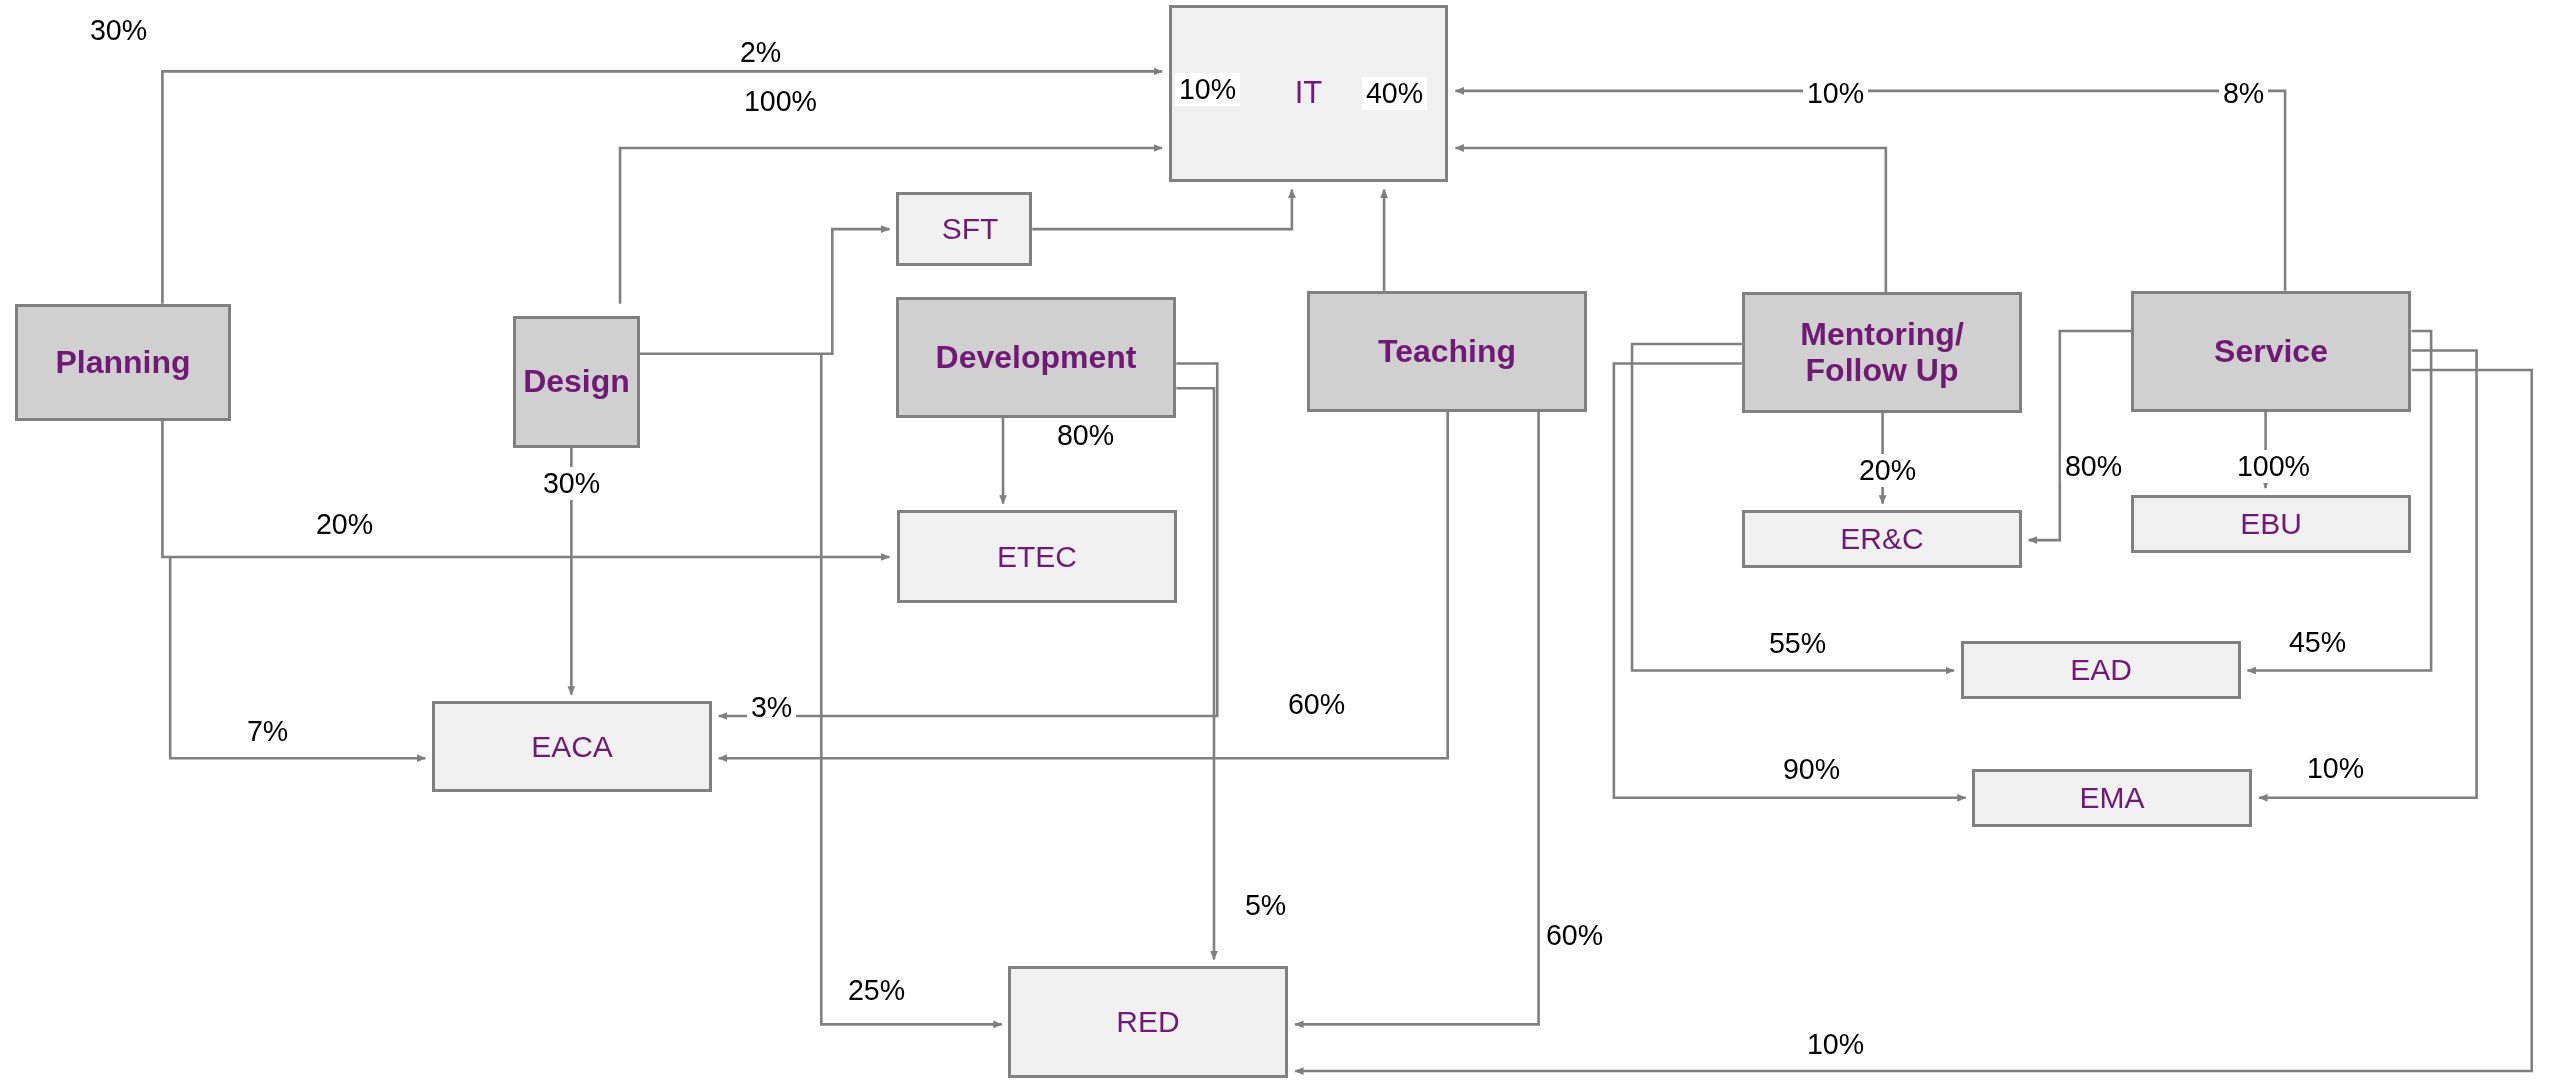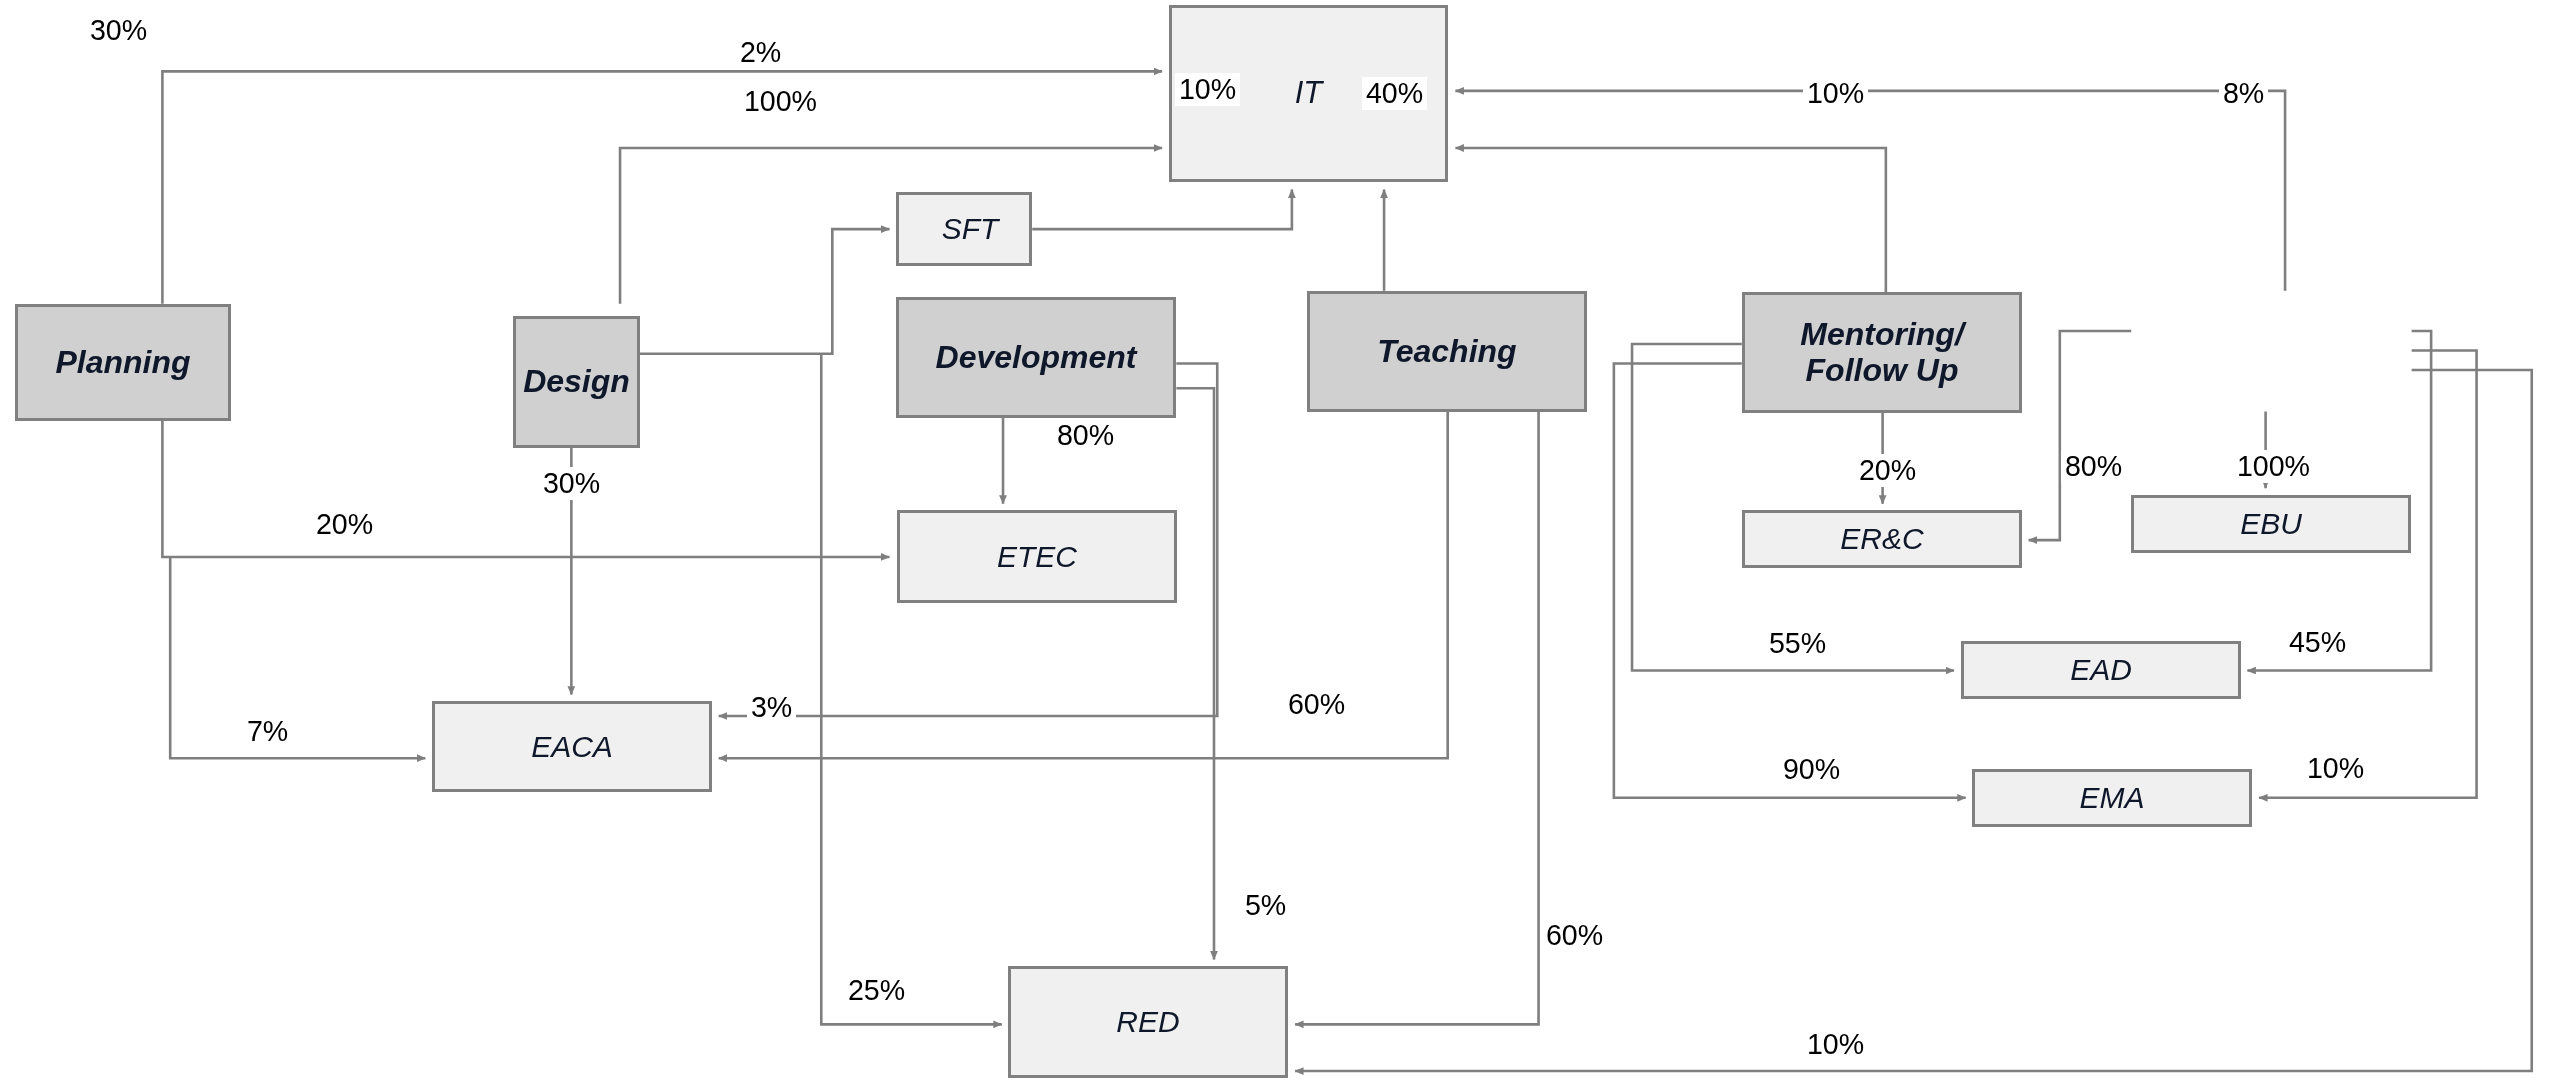--- a/index.html
+++ b/index.html
@@ -10,25 +10,24 @@
     font-family:"Liberation Sans", sans-serif;
     overflow:hidden;
   }
   svg#wires{position:absolute;left:0;top:0;width:2576px;height:1086px;}
   .node{
     position:absolute;
     box-sizing:border-box;
     display:flex;align-items:center;justify-content:center;
     text-align:center;
     border:3.2px solid #808080;
-    color:#0f172a;
+    color:#701a75;
     line-height:1.12;
     white-space:pre-line;
     z-index:3;
-    font-style:italic;
   }
   .node.dark{background:#d0d0d0;font-weight:bold;}
   .node.light{background:#f0f0f0;font-weight:normal;}
   .label{
     position:absolute;
     color:#000;
     font-size:28.6px;
     white-space:nowrap;
     background:#ffffff;
     padding:0 3.9px;
@@ -99,20 +98,21 @@
   </svg>
 
   <div class="node dark" style="left:15px;top:304px;width:216px;height:117px;font-size:32px;">Planning</div>
   <div class="node dark" style="left:465px;top:316px;width:127px;height:132px;font-size:32px;margin-left:48px;">Design</div>
   <div class="node light" style="left:896px;top:192px;width:136px;height:74px;font-size:30px;padding-left:12px;">SFT</div>
   <div class="node dark" style="left:896px;top:297px;width:280px;height:121px;font-size:32px;">Development</div>
   <div class="node light" style="left:1169px;top:5.2px;width:279px;height:177px;font-size:31px;">IT</div>
   <div class="node dark" style="left:1307px;top:291px;width:280px;height:121px;font-size:32px;">Teaching</div>
   <div class="node dark" style="left:1742px;top:292px;width:280px;height:121px;font-size:32px;">Mentoring/
 Follow Up</div>
+  <div class="node dark" style="left:2131px;top:291px;width:280px;height:121px;font-size:32px;">Service</div>
   <div class="node light" style="left:897px;top:510px;width:280px;height:93px;font-size:30px;">ETEC</div>
   <div class="node light" style="left:1742px;top:510px;width:280px;height:58px;font-size:30px;">ER&amp;C</div>
   <div class="node light" style="left:2131px;top:495px;width:280px;height:58px;font-size:30px;">EBU</div>
   <div class="node light" style="left:432px;top:701px;width:280px;height:91px;font-size:30px;">EACA</div>
   <div class="node light" style="left:1961px;top:641px;width:280px;height:58px;font-size:30px;">EAD</div>
   <div class="node light" style="left:1972px;top:769px;width:280px;height:58px;font-size:30px;">EMA</div>
   <div class="node light" style="left:1008px;top:966px;width:280px;height:112px;font-size:30px;">RED</div>
 
   <div class="label" style="left:86px;top:14.3px;">30%</div>
   <div class="label" style="left:736px;top:36px;">2%</div>

